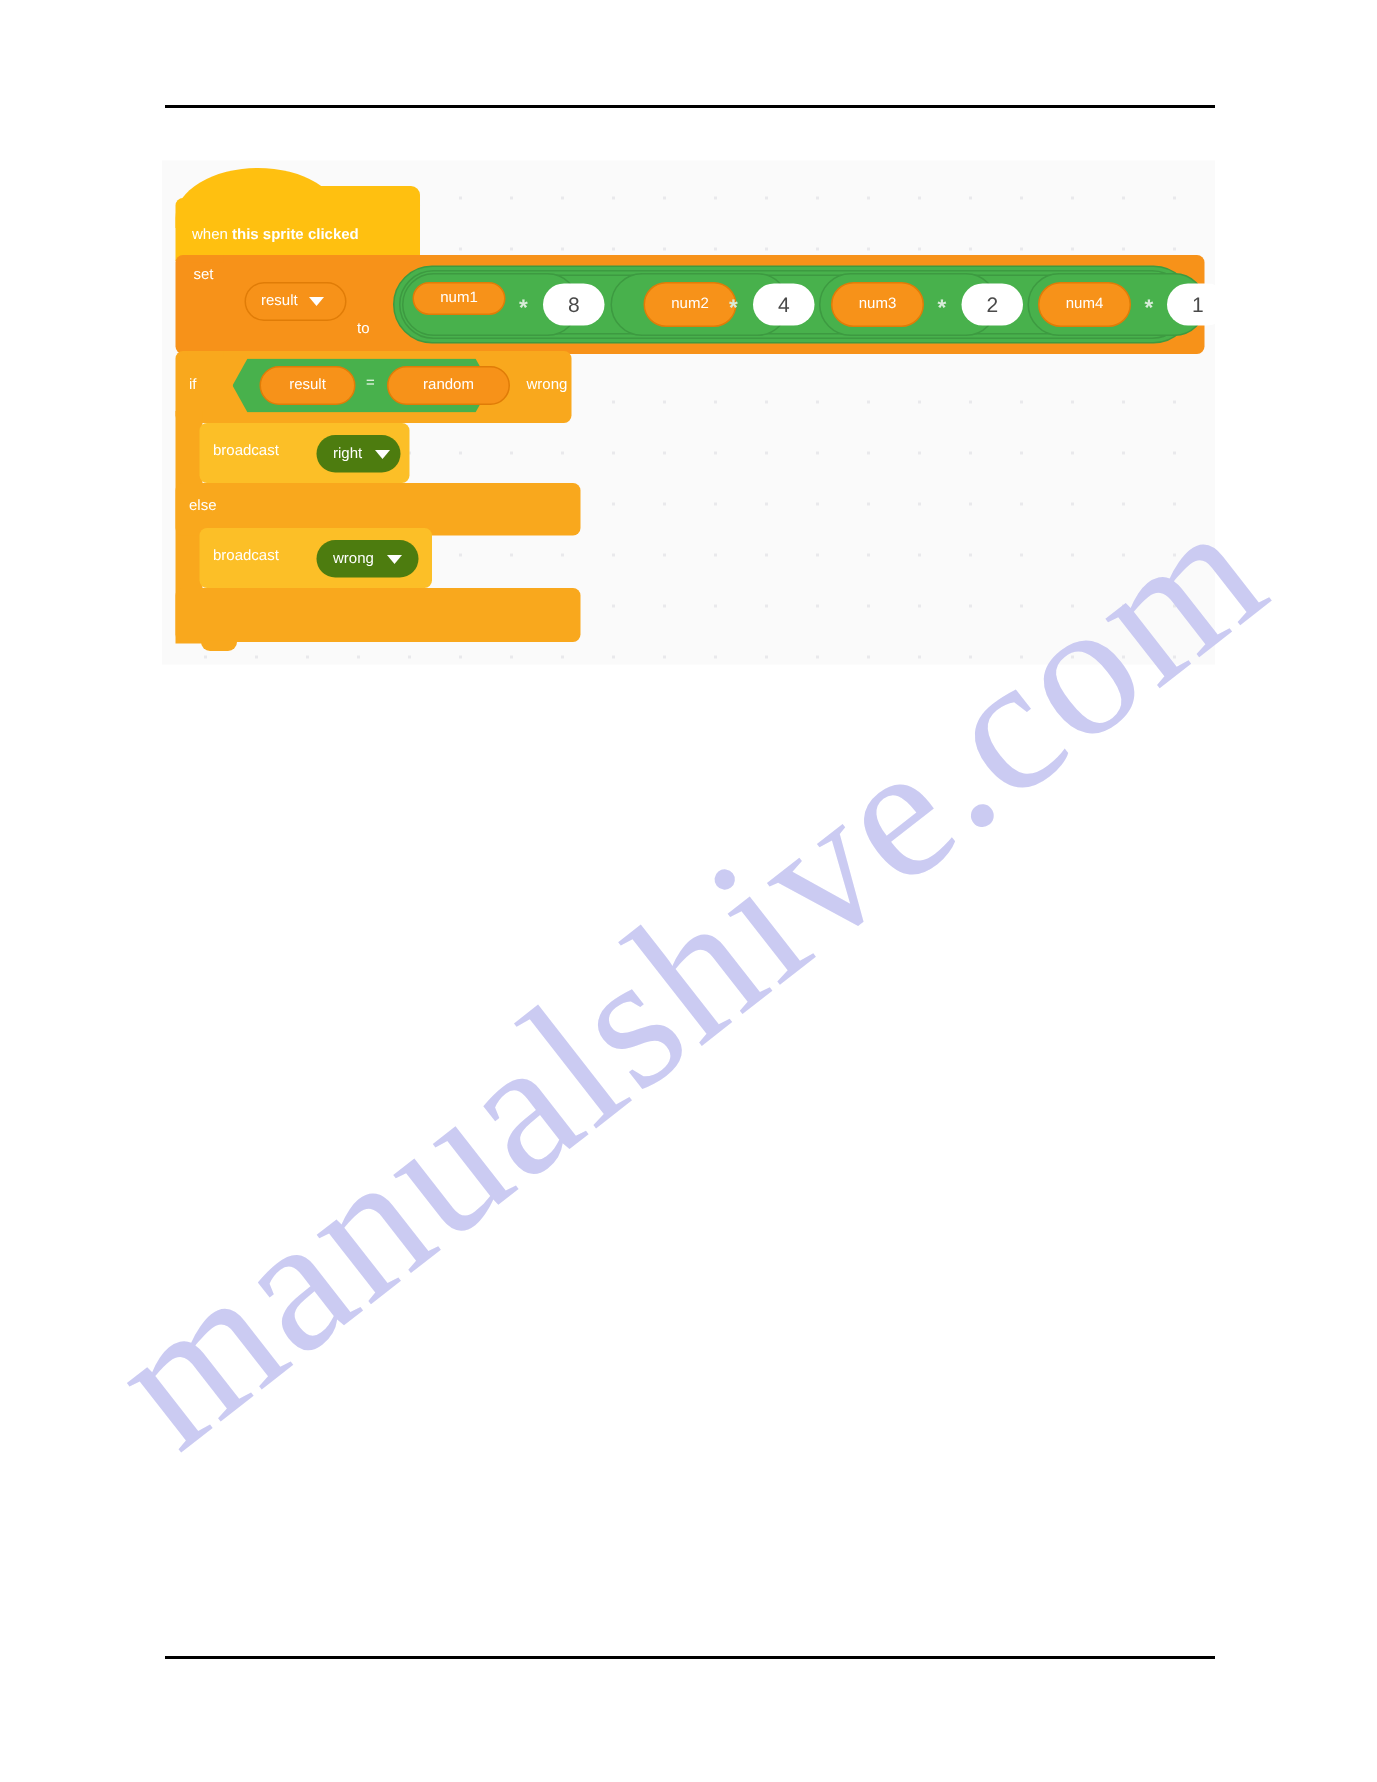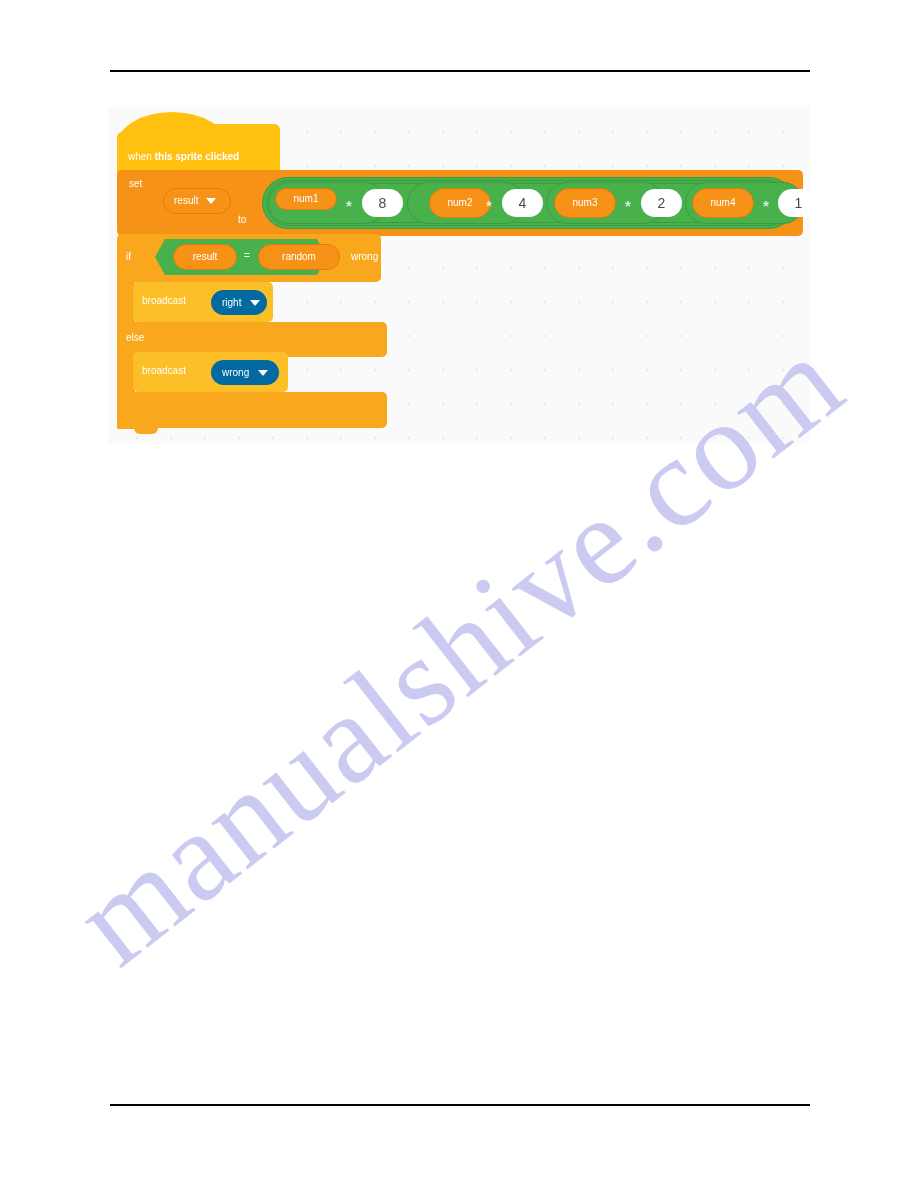--- a/index.html
+++ b/index.html
@@ -260,21 +260,21 @@
     border-radius: 0 0 6px 6px;
   }
   .broadcast-blk .notch-t {
     position: absolute;
     left: 9px; top: 0px;
     width: 24px; height: 4px;
     background: #fcbf27;
   }
   .bc-dd {
     position: absolute;
-    background: #0369a1;
+    background: #4d7c0f;
     border-radius: 14px;
     display: flex;
     align-items: center;
     gap: 9px;
     padding: 0 11px;
     box-sizing: border-box;
   }
 </style>
 </head>
 <body>

